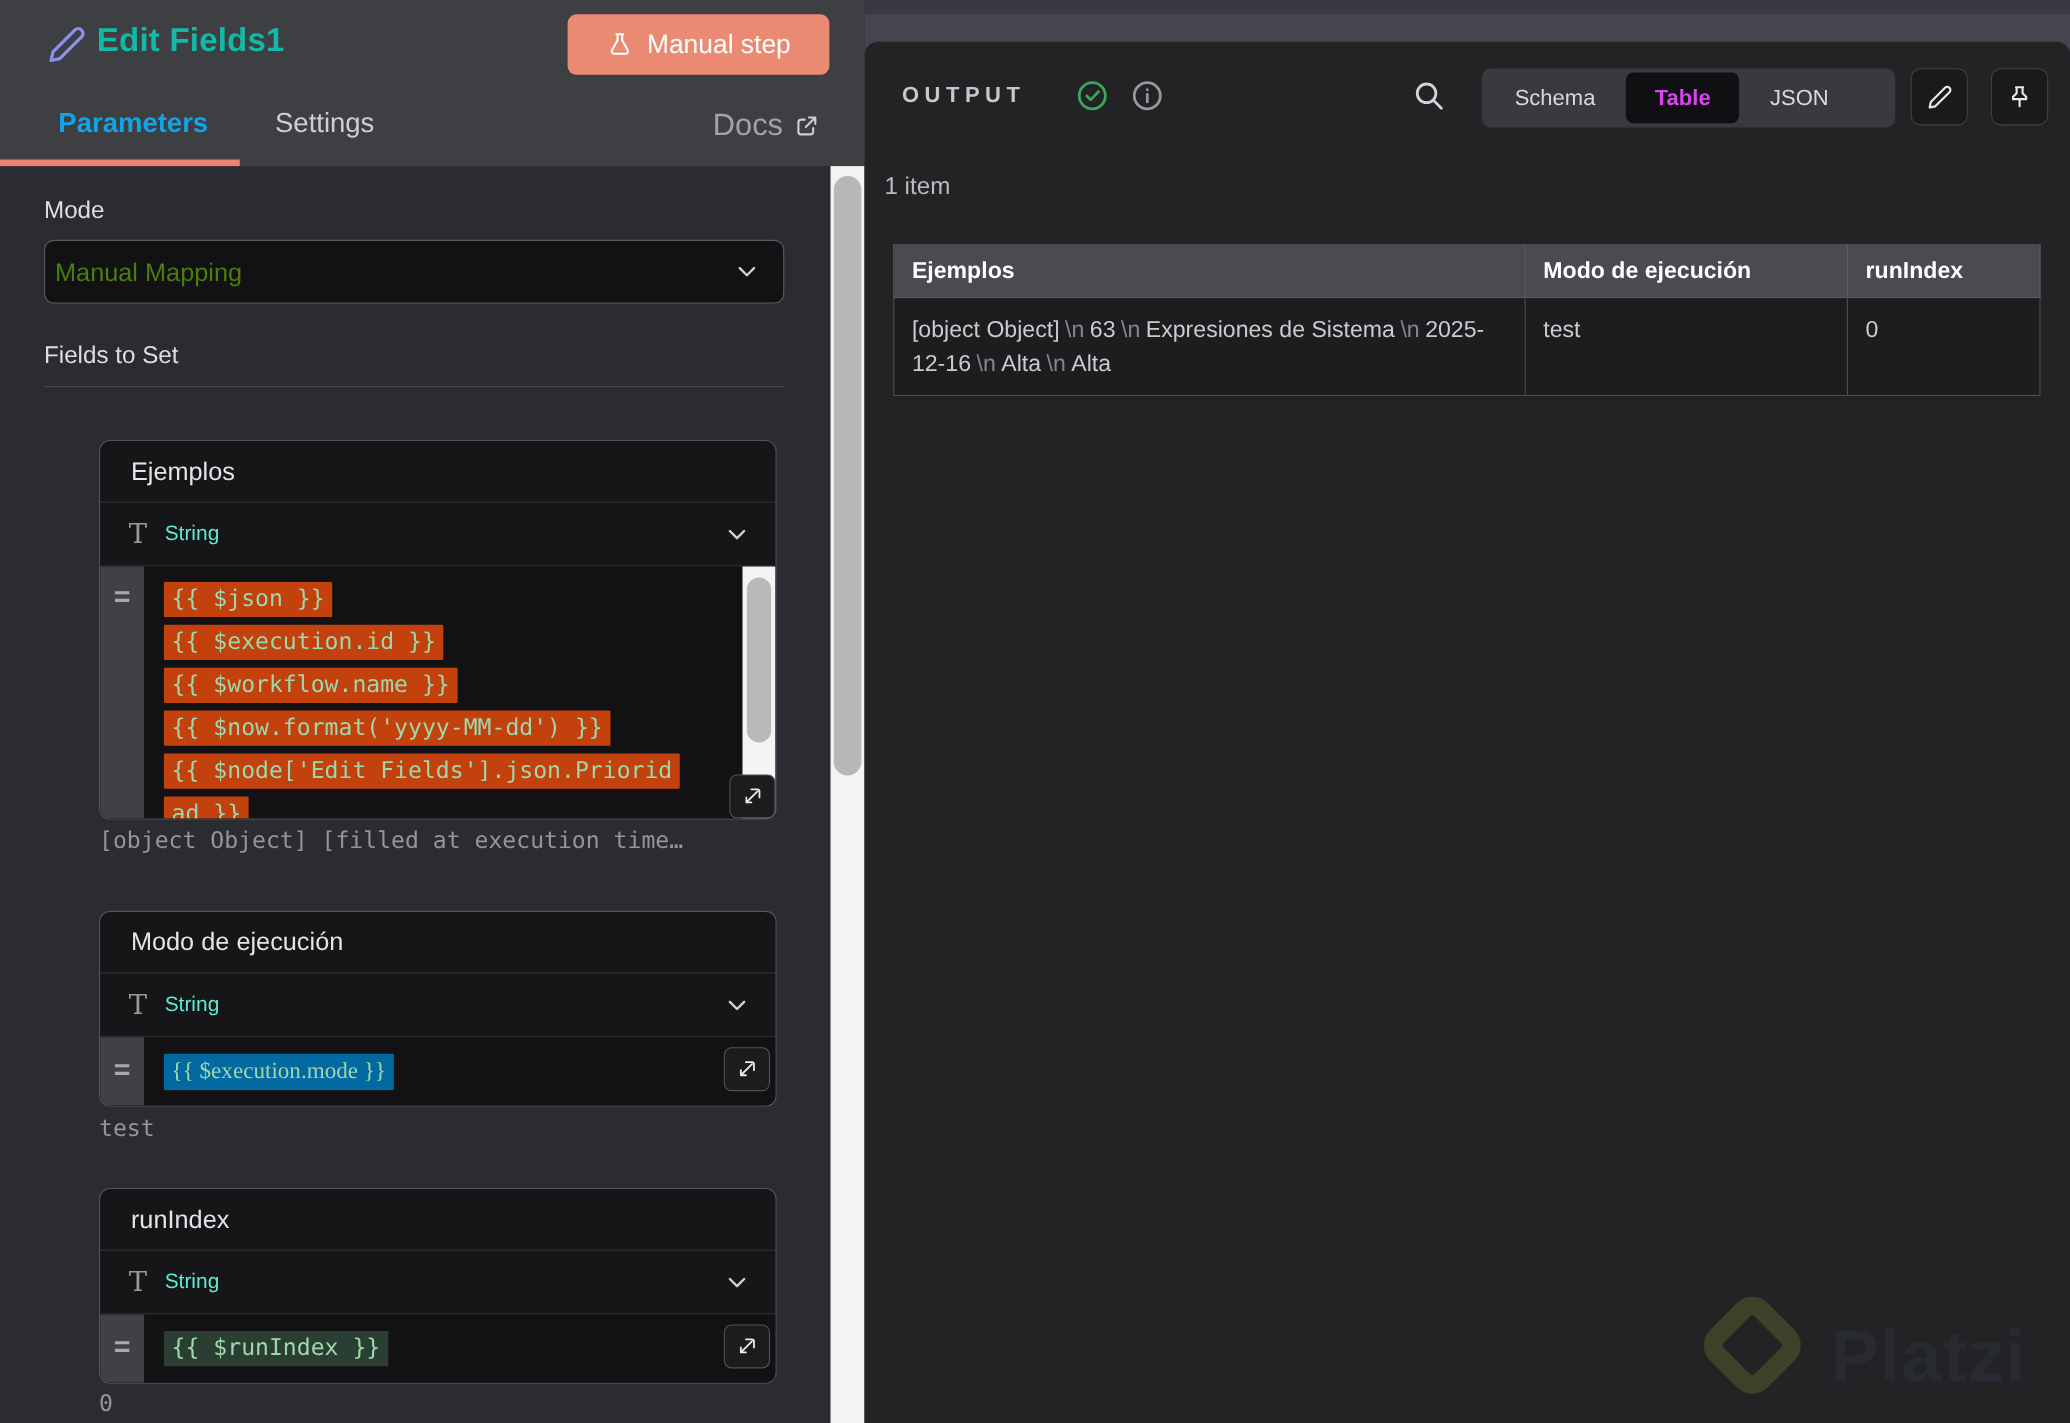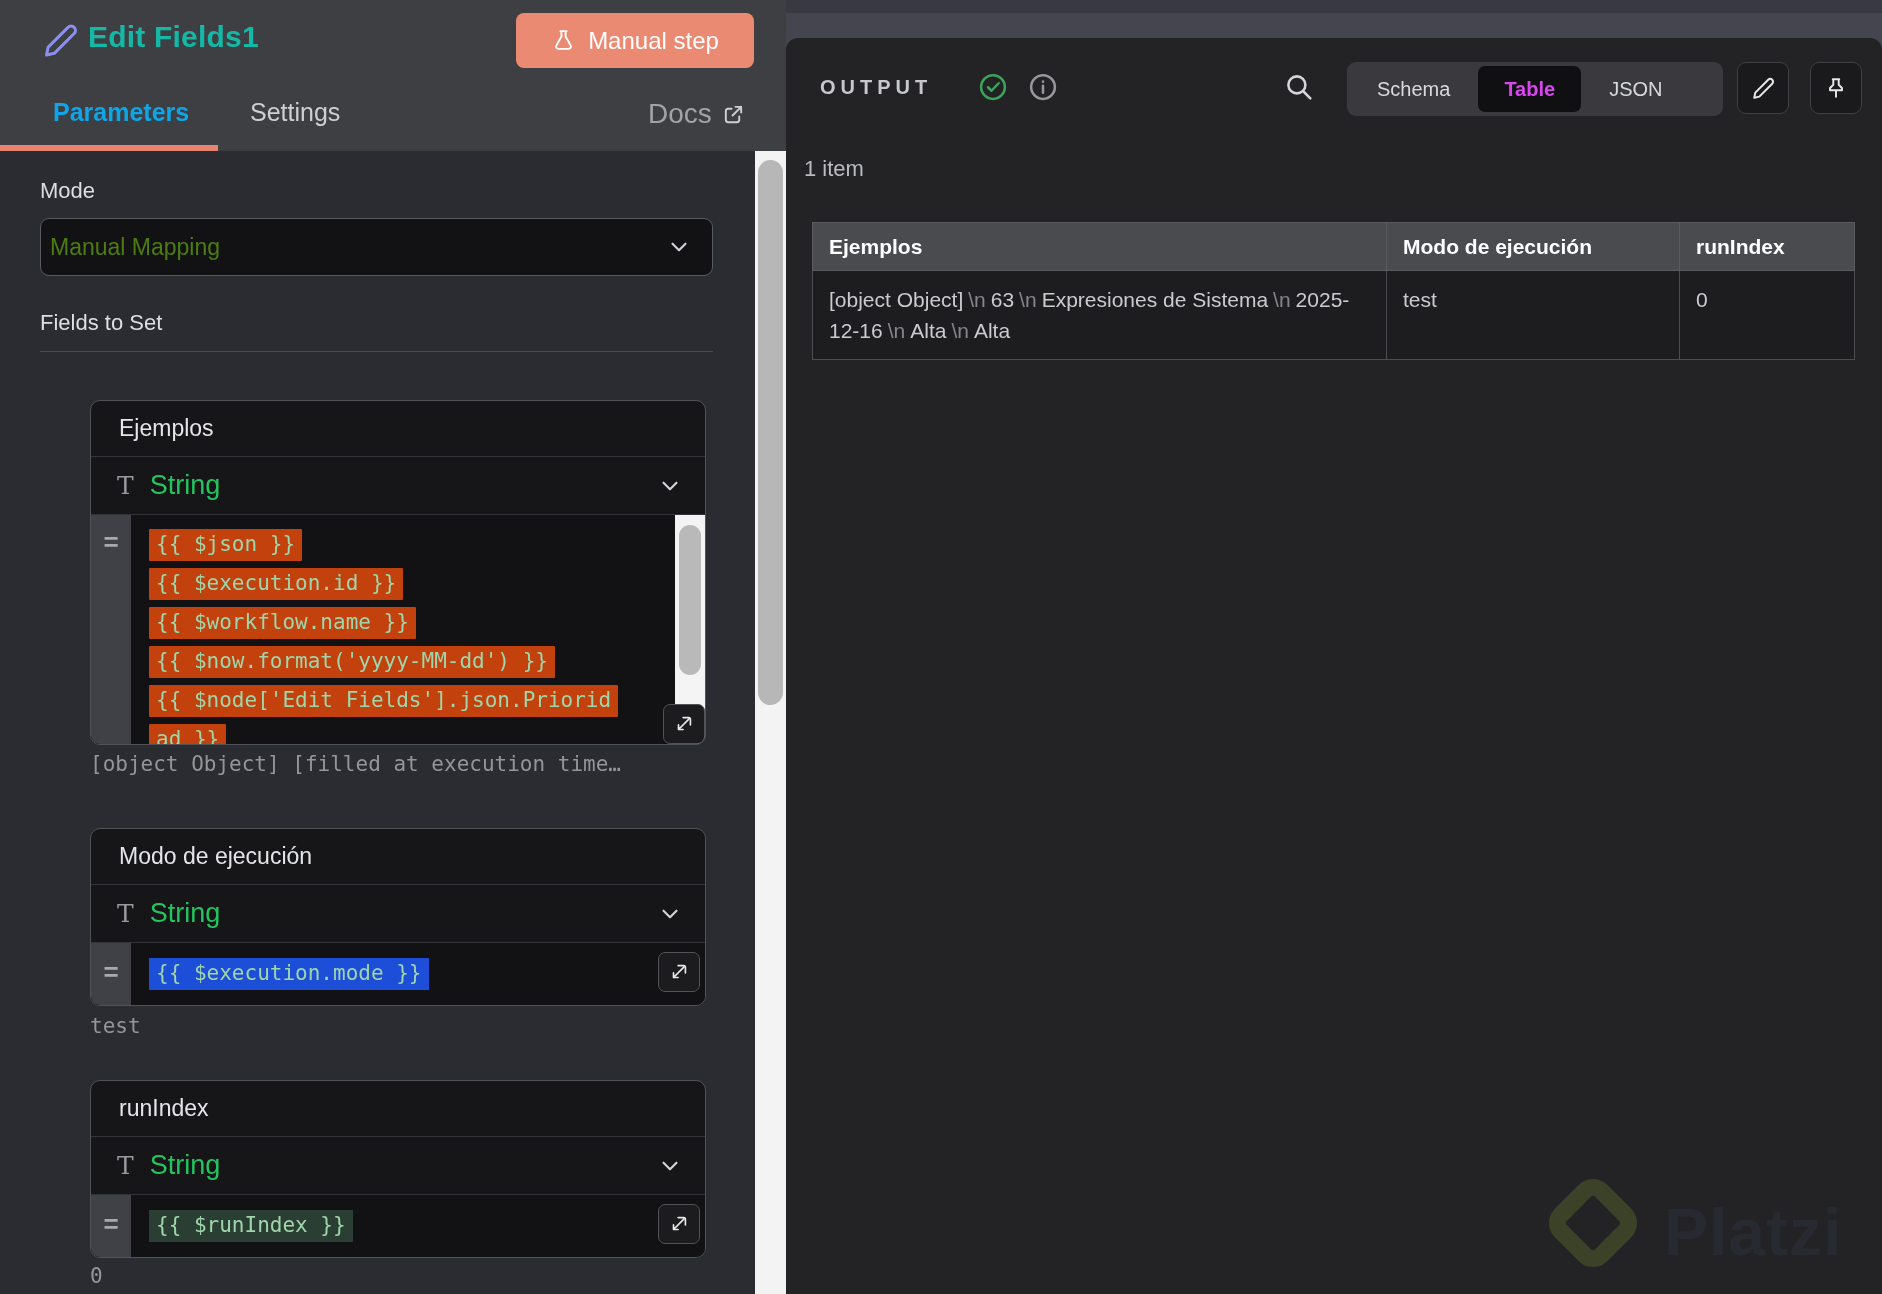--- a/index.html
+++ b/index.html
@@ -25,21 +25,21 @@
     border:1px solid #5a5b5f; border-radius:9px; display:flex; align-items:center; cursor:pointer; }
   .mode-select .val { margin-left:9px; font-size:23px; color:#4d7c0f; }
   .mode-select .chev { position:absolute; right:20px; color:#cfd1d5; }
   .section-divider { position:absolute; left:40px; top:351px; width:673px; height:1px; background:#4a4b4e; }
 
   .card { position:absolute; left:90px; width:616px; background:#161618; border:1px solid #525356; border-radius:10px; overflow:hidden; }
   .card .name-row { height:56px; border-bottom:1px solid #333437; display:flex; align-items:center; }
   .card .name-row span { margin-left:28px; font-size:23px; color:#e4e5e8; }
   .card .type-row { height:58px; border-bottom:1px solid #333437; display:flex; align-items:center; position:relative; cursor:pointer; }
   .t-glyph { margin-left:26px; font-family:"DejaVu Serif", serif; font-size:25px; color:#97999d; }
-  .type-row .type-val { margin-left:16px; font-size:27px; color:#22c55e; }
+  .type-row .type-val { margin-left:16px; font-size:19px; color:#5eead4; }
   .type-row .chev { position:absolute; right:22px; color:#cfd1d5; }
 
   .expr-area { position:relative; display:flex; background:#121214; }
   .gutter { width:40px; background:#404147; flex:0 0 40px; color:#a7a9ad; font-size:26px; font-weight:700; text-align:center; }
   .gutter .eq { display:block; margin-top:12px; }
   .code-box { position:relative; flex:1; overflow:hidden; font-family:"DejaVu Sans Mono", monospace; font-size:21px; color:#9fd6ab; }
   .code-line { height:39px; line-height:39px; white-space:pre; padding-left:18px; }
   .code-line span { background:#c2410c; padding:3px 7px 5px 7px; border-radius:1px; }
   .code-single { display:flex; align-items:center; height:62px; }
   .vscroll { position:absolute; top:0; right:0; width:30px; background:#f4f4f4; }
@@ -176,21 +176,21 @@
         <svg viewBox="0 0 24 24" width="26" height="26" fill="none" stroke="currentColor" stroke-width="2" stroke-linecap="round" stroke-linejoin="round">
             <path d="M6 9l6 6 6-6"></path>
           </svg>
       </span>
     </div>
     <div class="expr-area" style="height:62px;">
       <div class="gutter">
           <span class="eq" style="margin-top:14px;">=</span>
         </div>
       <div class="code-box code-single">
-        <span style="margin-left:18px; background:#1d4ed8; padding:3px 7px 5px 7px;">{{ $execution.mode }}</span>
+        <span style="margin-left:18px; background:#0369a1; padding:3px 7px 5px 7px;font-family:Liberation Serif, serif;">{{ $execution.mode }}</span>
       </div>
       <div class="expand-btn" style="right:5px; top:9px;">
         <svg viewBox="0 0 24 24" width="22" height="22" fill="none" stroke="currentColor" stroke-width="1.8" stroke-linecap="round" stroke-linejoin="round">
           <path d="M11 5h6a2 2 0 0 1 2 2v6M17 7L6 18M6 18v-5M6 18h5"></path>
         </svg>
       </div>
     </div>
   </div>
   <div class="hint" style="top:1014px;">test</div>
 

